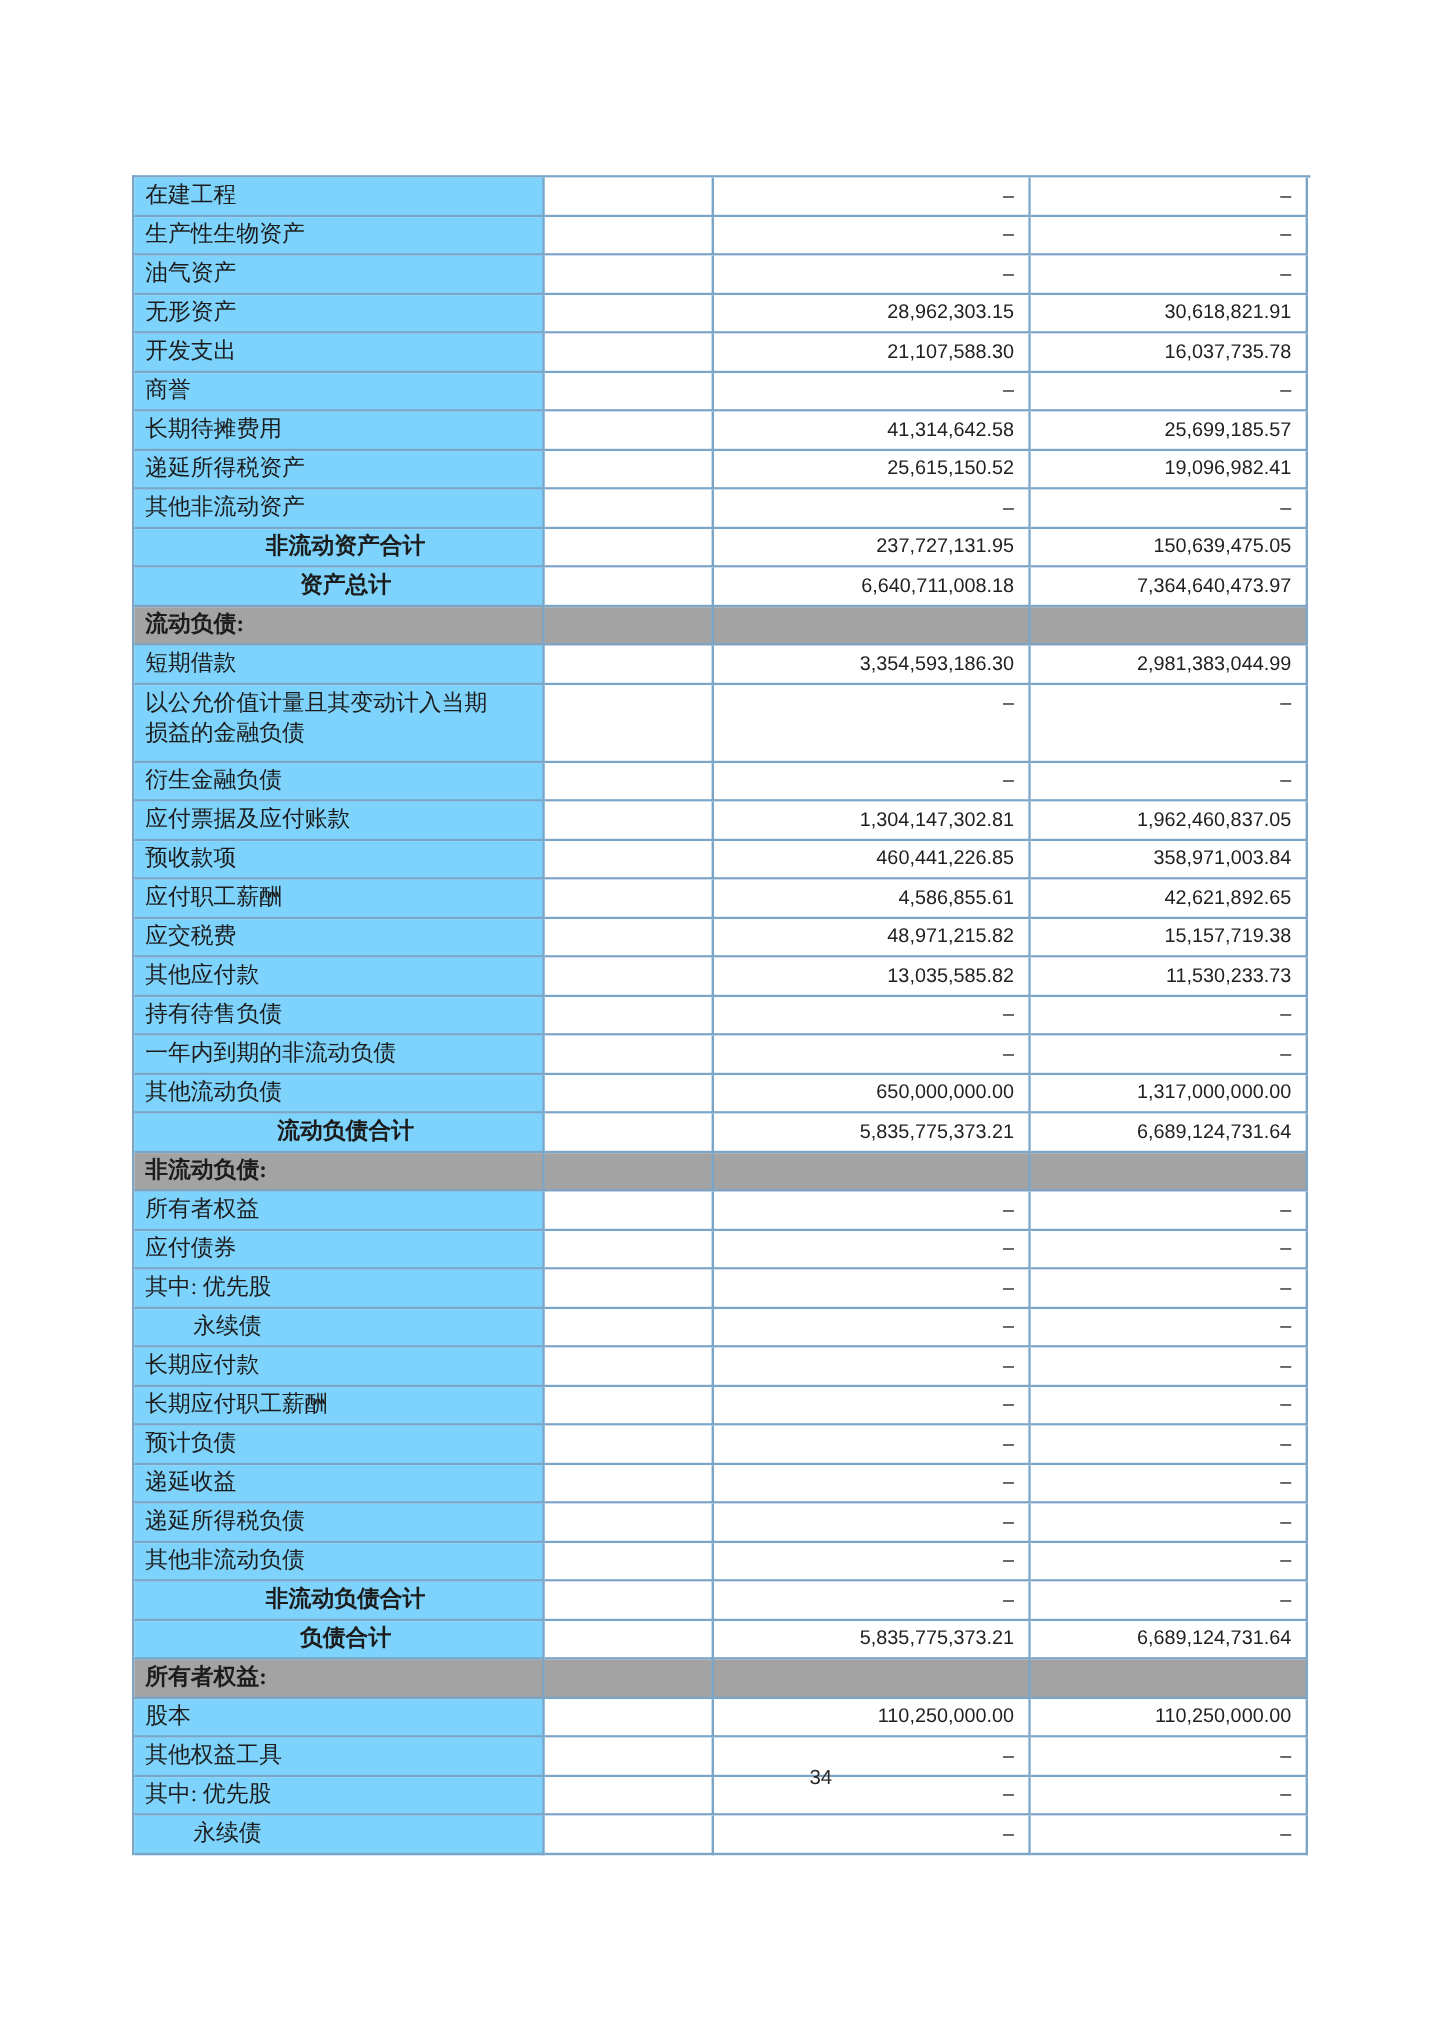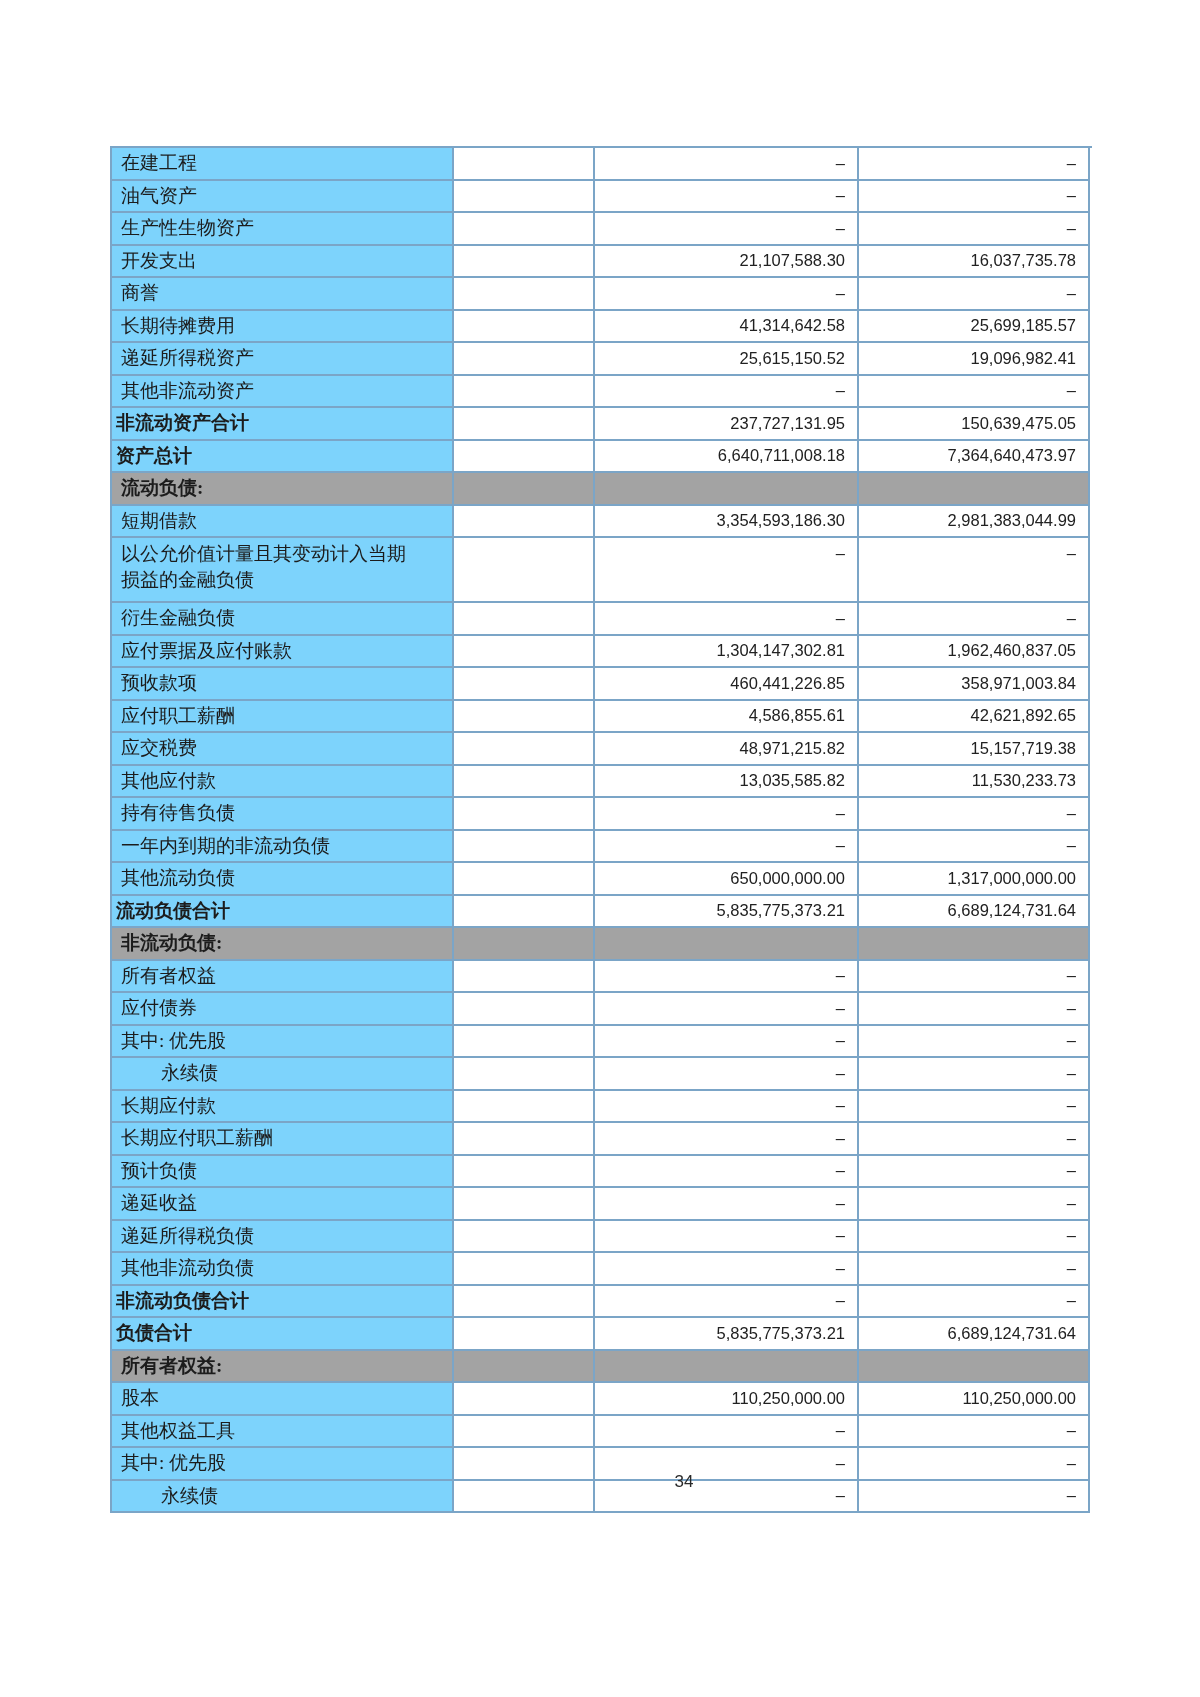--- a/index.html
+++ b/index.html
@@ -26,21 +26,21 @@
     overflow:hidden;
   }
   tr.tall td{height:65px;}
   td.c-label{
     background:#7dd3fc;
     font-size:19px;color:#1c1c1c;
     padding-left:9px;padding-right:4px;
     white-space:pre-line;line-height:1.35;
   }
   td.c-label.indent{padding-left:49px;}
-  td.c-label.sum{font-weight:bold;padding-left:4px;}
+  td.c-label.sum{font-weight:bold;text-align:center;padding-left:16px;}
   td.c-label.section{font-weight:bold;}
   td.c-note{background:#ffffff;}
   td.c-val{
     background:#ffffff;text-align:right;
     font-family:"Liberation Sans","DejaVu Sans",sans-serif;
     font-size:16.5px;color:#212121;
     padding-right:12px;
   }
   tr.section td{background:#a3a3a3;}
   tr.tall td.c-label{vertical-align:top;padding-top:3px;}
@@ -63,30 +63,36 @@
       <col style="width:231px">
     </colgroup>
     <tbody>
         <tr class="item">
           <td class="c-label item">在建工程</td>
           <td class="c-note"></td>
           <td class="c-val">–</td>
           <td class="c-val">–</td>
         </tr>
         <tr class="item">
+          <td class="c-label item">生产性生物资产</td>
+          <td class="c-note"></td>
+          <td class="c-val">–</td>
+          <td class="c-val">–</td>
+        </tr>
+        <tr class="item">
           <td class="c-label item">油气资产</td>
           <td class="c-note"></td>
           <td class="c-val">–</td>
           <td class="c-val">–</td>
         </tr>
         <tr class="item">
-          <td class="c-label item">生产性生物资产</td>
-          <td class="c-note"></td>
-          <td class="c-val">–</td>
-          <td class="c-val">–</td>
+          <td class="c-label item">无形资产</td>
+          <td class="c-note"></td>
+          <td class="c-val">28,962,303.15</td>
+          <td class="c-val">30,618,821.91</td>
         </tr>
         <tr class="item">
           <td class="c-label item">开发支出</td>
           <td class="c-note"></td>
           <td class="c-val">21,107,588.30</td>
           <td class="c-val">16,037,735.78</td>
         </tr>
         <tr class="item">
           <td class="c-label item">商誉</td>
           <td class="c-note"></td>

